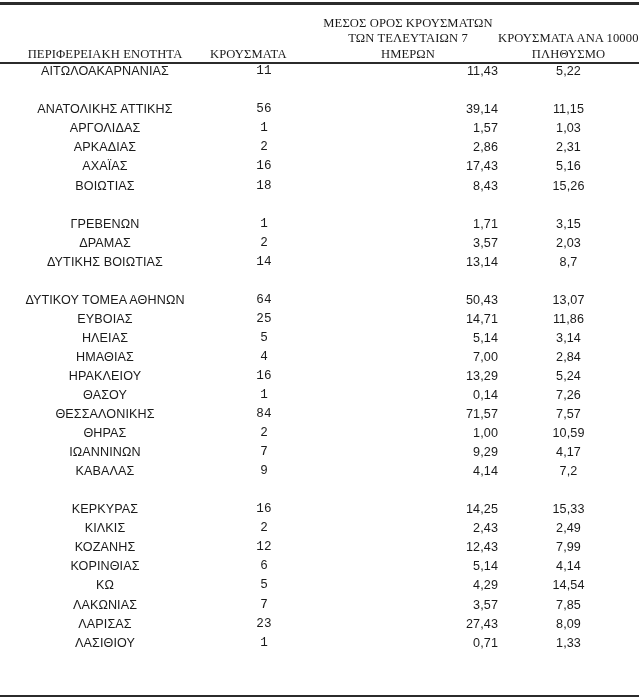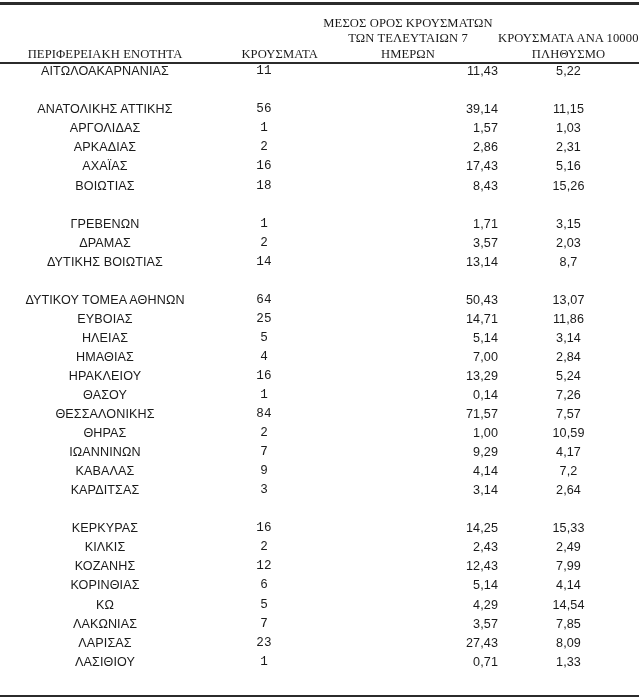--- a/index.html
+++ b/index.html
@@ -58,21 +58,21 @@
     padding: 0;
     letter-spacing: 0.1px;
   }
   thead th .hline {
     display: block;
     line-height: 15.5px;
     white-space: nowrap;
     font-family: Liberation Serif, serif;
   }
   thead th.h-name   { text-align: center; }
-  thead th.h-cases  { text-align: right; }
+  thead th.h-cases  { text-align: left; }
   thead th.h-avg    { text-align: center; }
   thead th.h-per100 { text-align: center; }
 
   thead tr.head-row { height: 57px; }
 
   tbody td {
     padding: 0;
     height: 19.05px;
     text-align: center;
     vertical-align: middle;
@@ -238,26 +238,20 @@
           <td class="cases">7</td>
           <td class="avg">9,29</td>
           <td class="per100">4,17</td>
         </tr>
         <tr>
           <td class="name">ΚΑΒΑΛΑΣ</td>
           <td class="cases">9</td>
           <td class="avg">4,14</td>
           <td class="per100">7,2</td>
         </tr>
-        <tr>
-          <td class="name">ΚΑΡΔΙΤΣΑΣ</td>
-          <td class="cases">3</td>
-          <td class="avg">3,14</td>
-          <td class="per100">2,64</td>
-        </tr>
         <tr class="spacer">
           <td colspan="4">&nbsp;</td>
         </tr>
         <tr>
           <td class="name">ΚΕΡΚΥΡΑΣ</td>
           <td class="cases">16</td>
           <td class="avg">14,25</td>
           <td class="per100">15,33</td>
         </tr>
         <tr>

